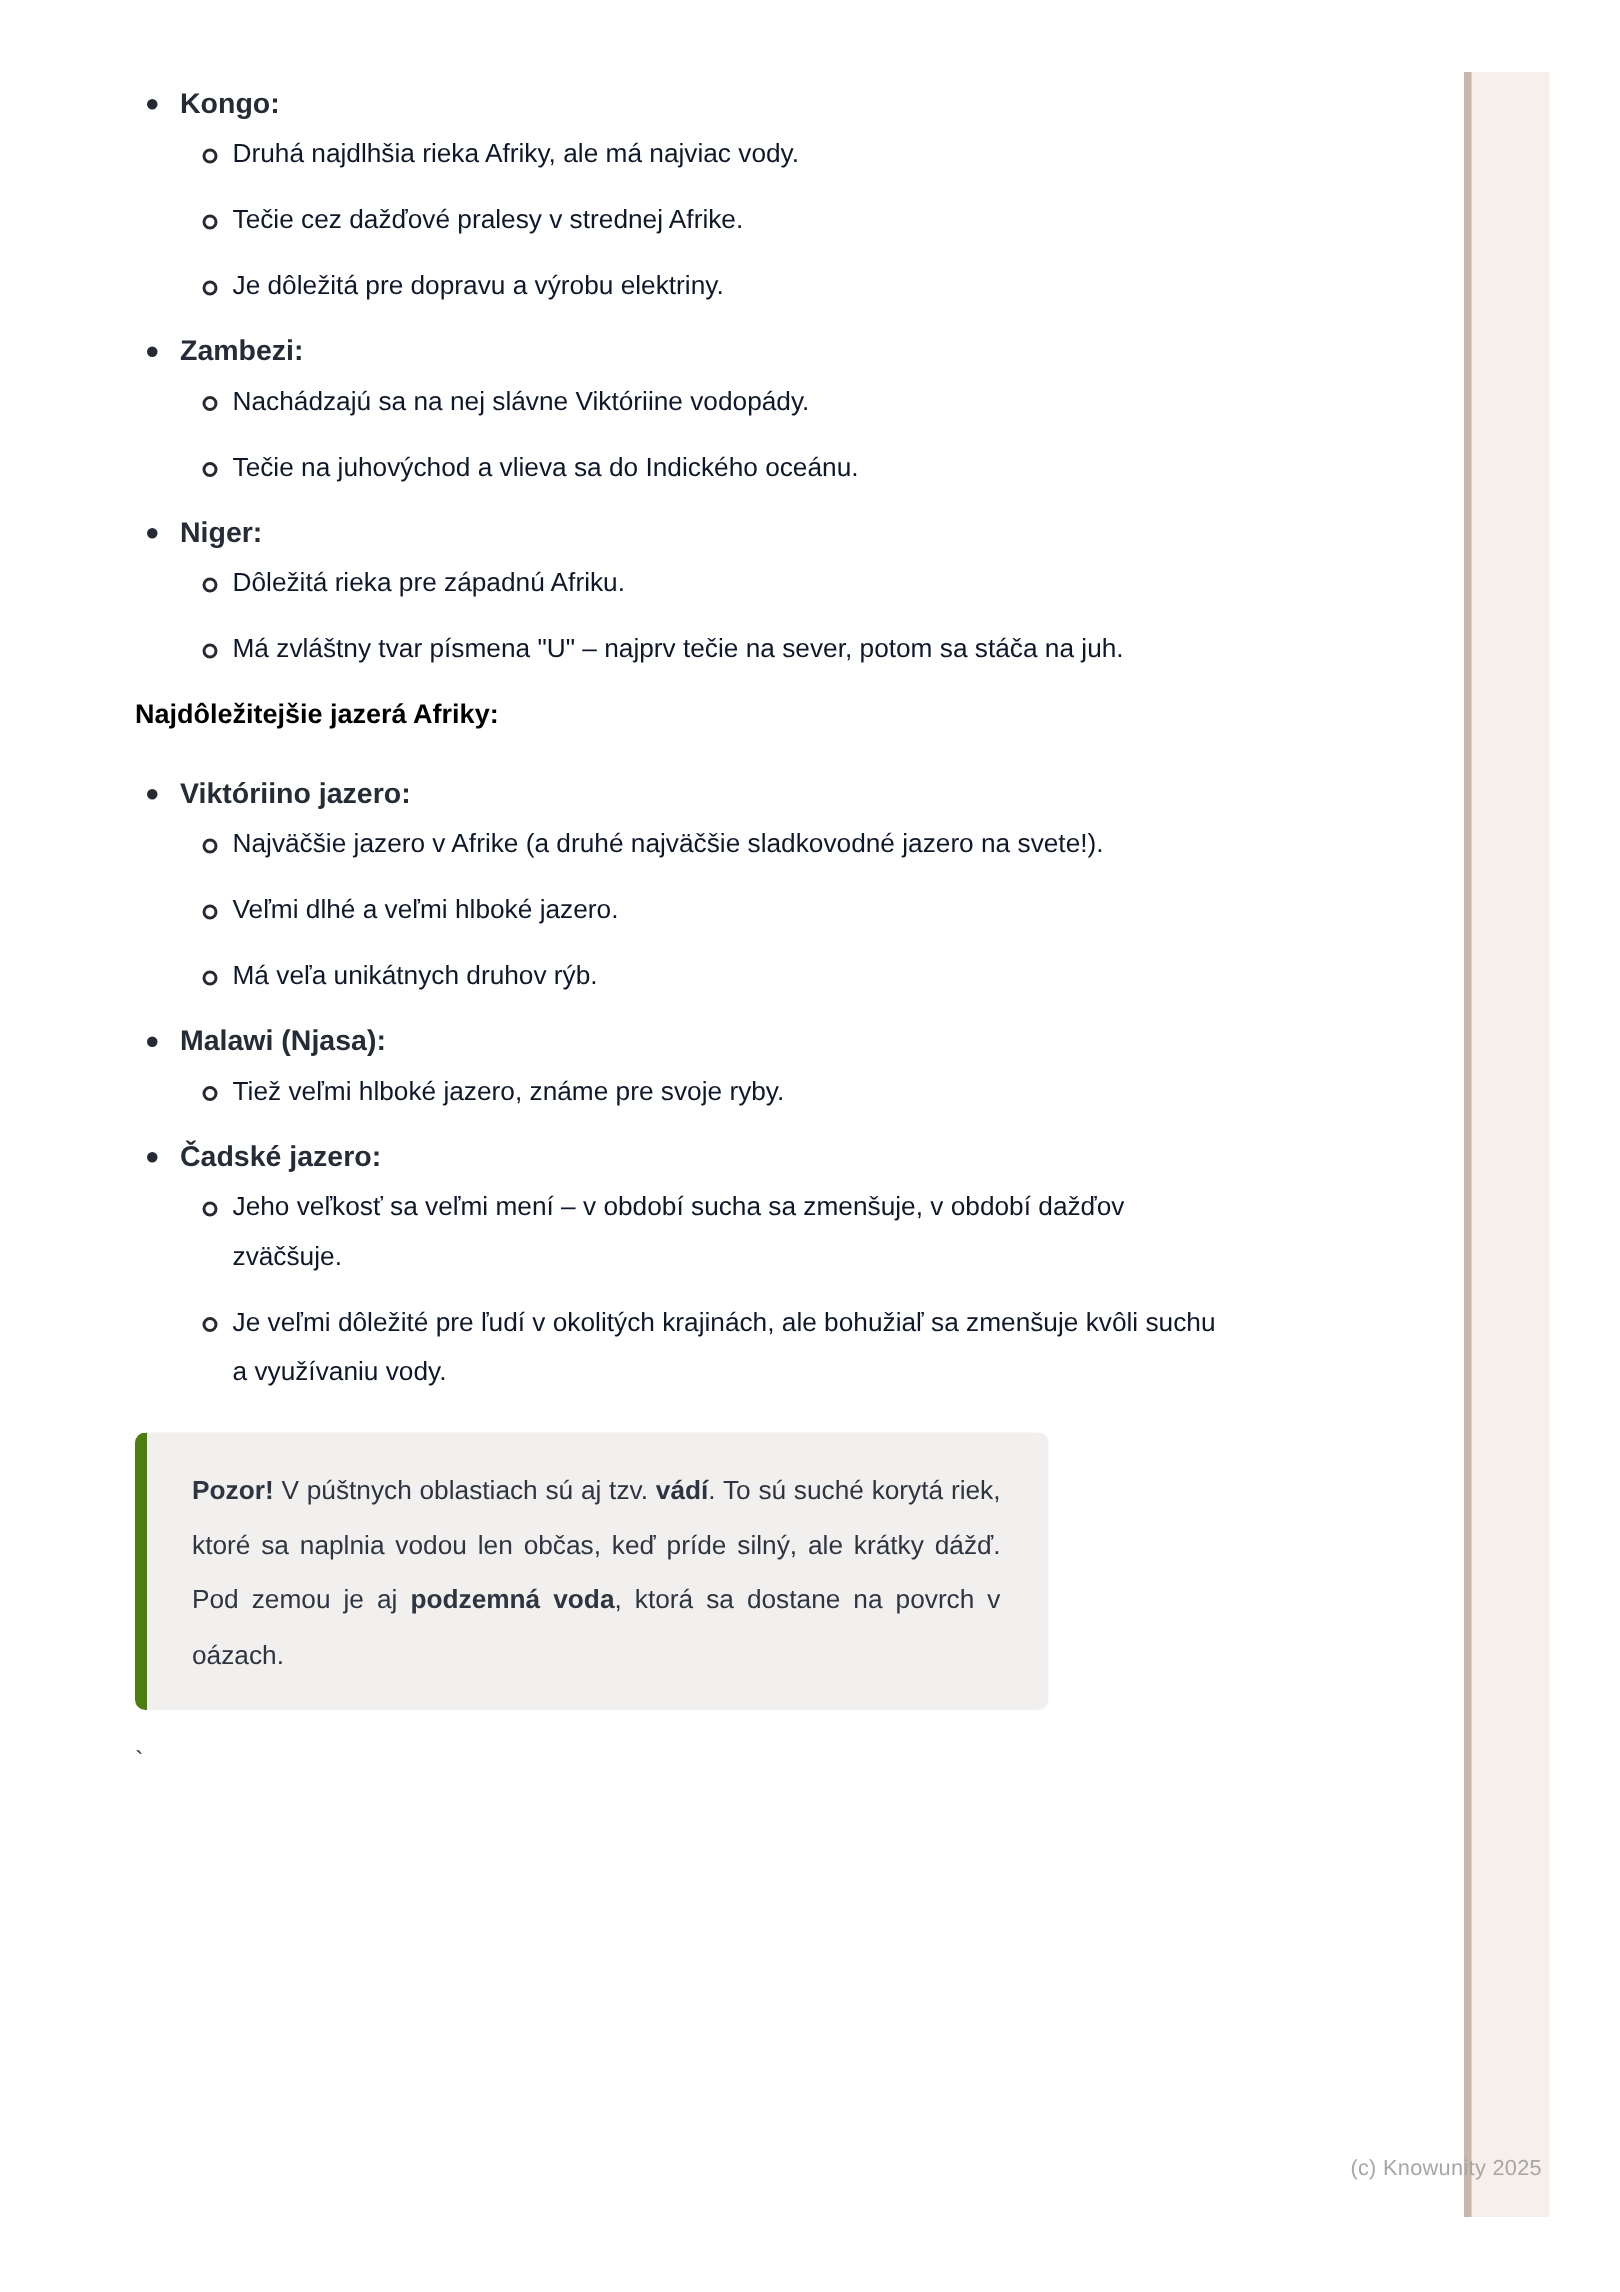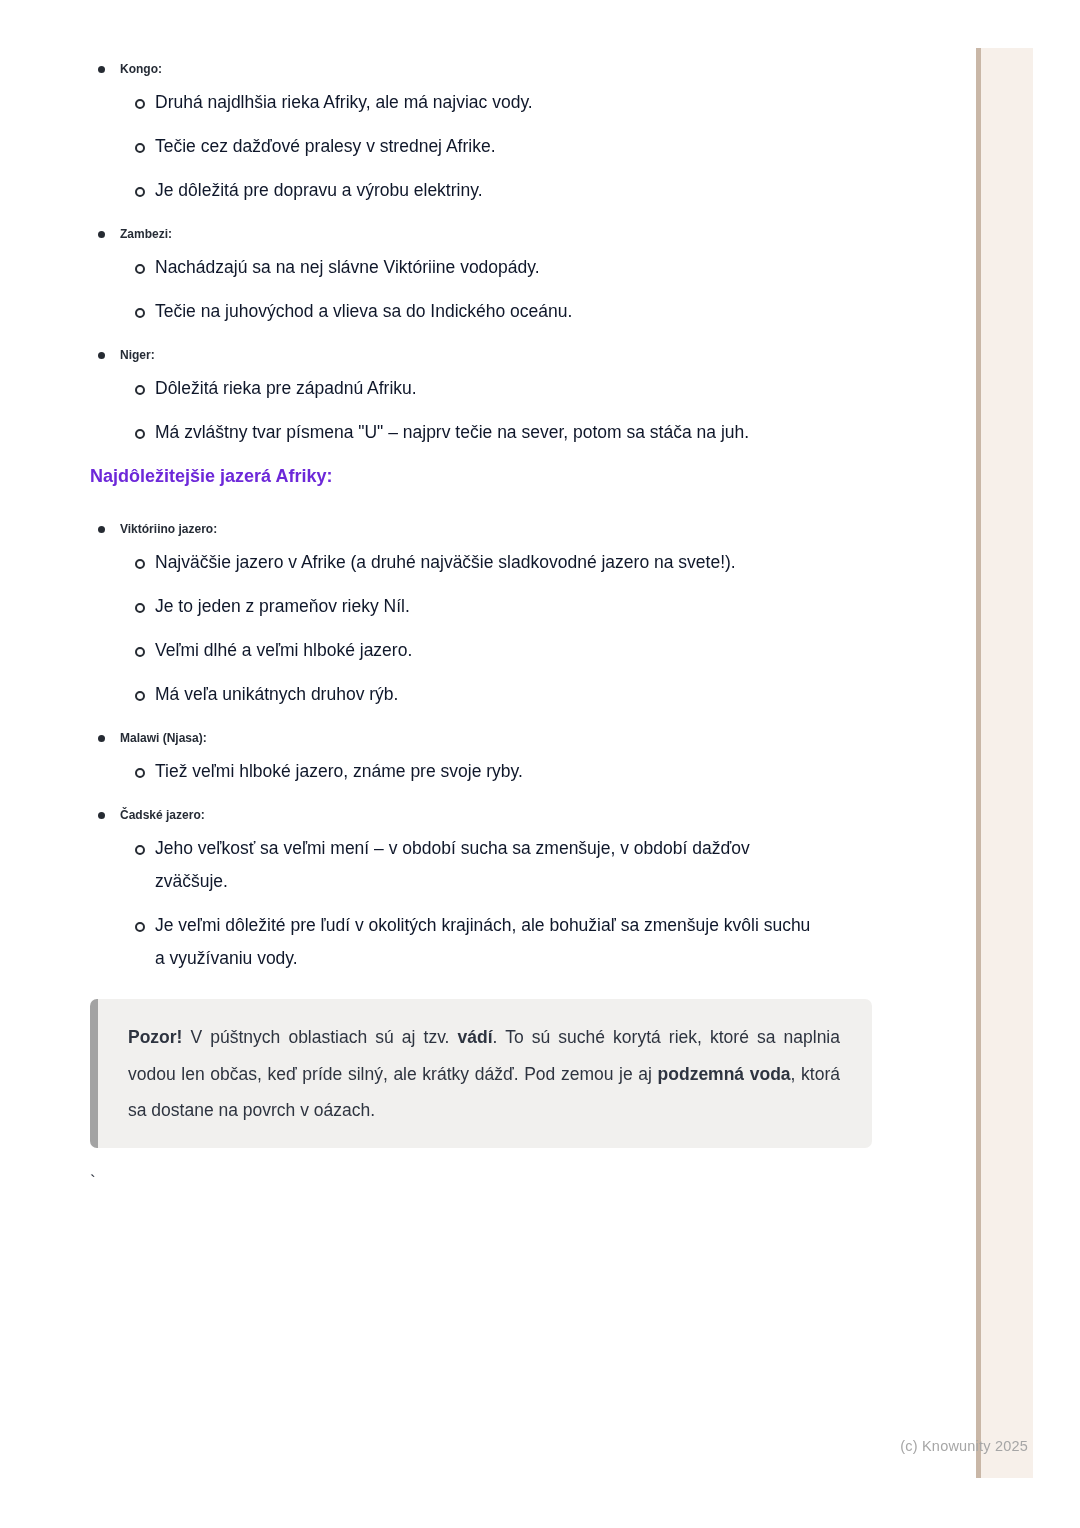--- a/index.html
+++ b/index.html
@@ -33,21 +33,21 @@
   .group { margin-bottom: 9px; }
   .label-row { display: flex; align-items: flex-start; }
   .m1col { width: 30px; flex: 0 0 30px; position: relative; height: 33px; }
   .dot {
     position: absolute; left: 8px; top: 13px;
     width: 7px; height: 7px; border-radius: 50%;
     background: #262b33;
   }
   .g-label {
     font-weight: 700;
-    font-size: 12px;
+    font-size: 19px;
     line-height: 33px;
     color: #262c36;
   }
   .sub-row { display: flex; align-items: flex-start; padding-left: 43px; margin-bottom: 11px; }
   .m2col { width: 22px; flex: 0 0 22px; position: relative; height: 33px; }
   .ring {
     position: absolute; left: 2px; top: 13px;
     width: 6px; height: 6px; border-radius: 50%;
     border: 2px solid #262b33;
     background: transparent;
@@ -56,29 +56,29 @@
     margin: 0;
     font-size: 17.5px;
     line-height: 33px;
     max-width: 660px;
     color: #0f172a;
   }
   .section-heading {
     font-weight: 700;
     font-size: 18px;
     line-height: 33px;
-    color: #6d28d9;
+    color: #000000;
     margin: 0 0 20px 0;
   }
   .callout {
     margin-top: 24px;
-    width: 782px;
+    width: 609px;
     box-sizing: border-box;
     background: #f1f0ee;
-    border-left: 8px solid #a3a3a3;
+    border-left: 8px solid #4d7c0f;
     border-radius: 7px;
     padding: 20px 32px 19px 30px;
   }
   .callout-text {
     margin: 0;
     font-size: 17.5px;
     line-height: 36.5px;
     text-align: justify;
     color: #2e3440;
   }
@@ -185,26 +185,20 @@
             <span class="dot"></span>
           </span>
         <span class="g-label">Viktóriino jazero:</span>
       </div>
       <div class="sub-row">
         <span class="m2col">
             <span class="ring"></span>
           </span>
         <p class="sub-text">Najväčšie jazero v Afrike (a druhé najväčšie sladkovodné jazero na svete!).</p>
       </div>
-      <div class="sub-row">
-        <span class="m2col">
-            <span class="ring"></span>
-          </span>
-        <p class="sub-text">Je to jeden z prameňov rieky Níl.</p>
-      </div>
     </div>
 
     <div class="group">
       <div class="sub-row">
         <span class="m2col">
             <span class="ring"></span>
           </span>
         <p class="sub-text">Veľmi dlhé a veľmi hlboké jazero.</p>
       </div>
       <div class="sub-row">

